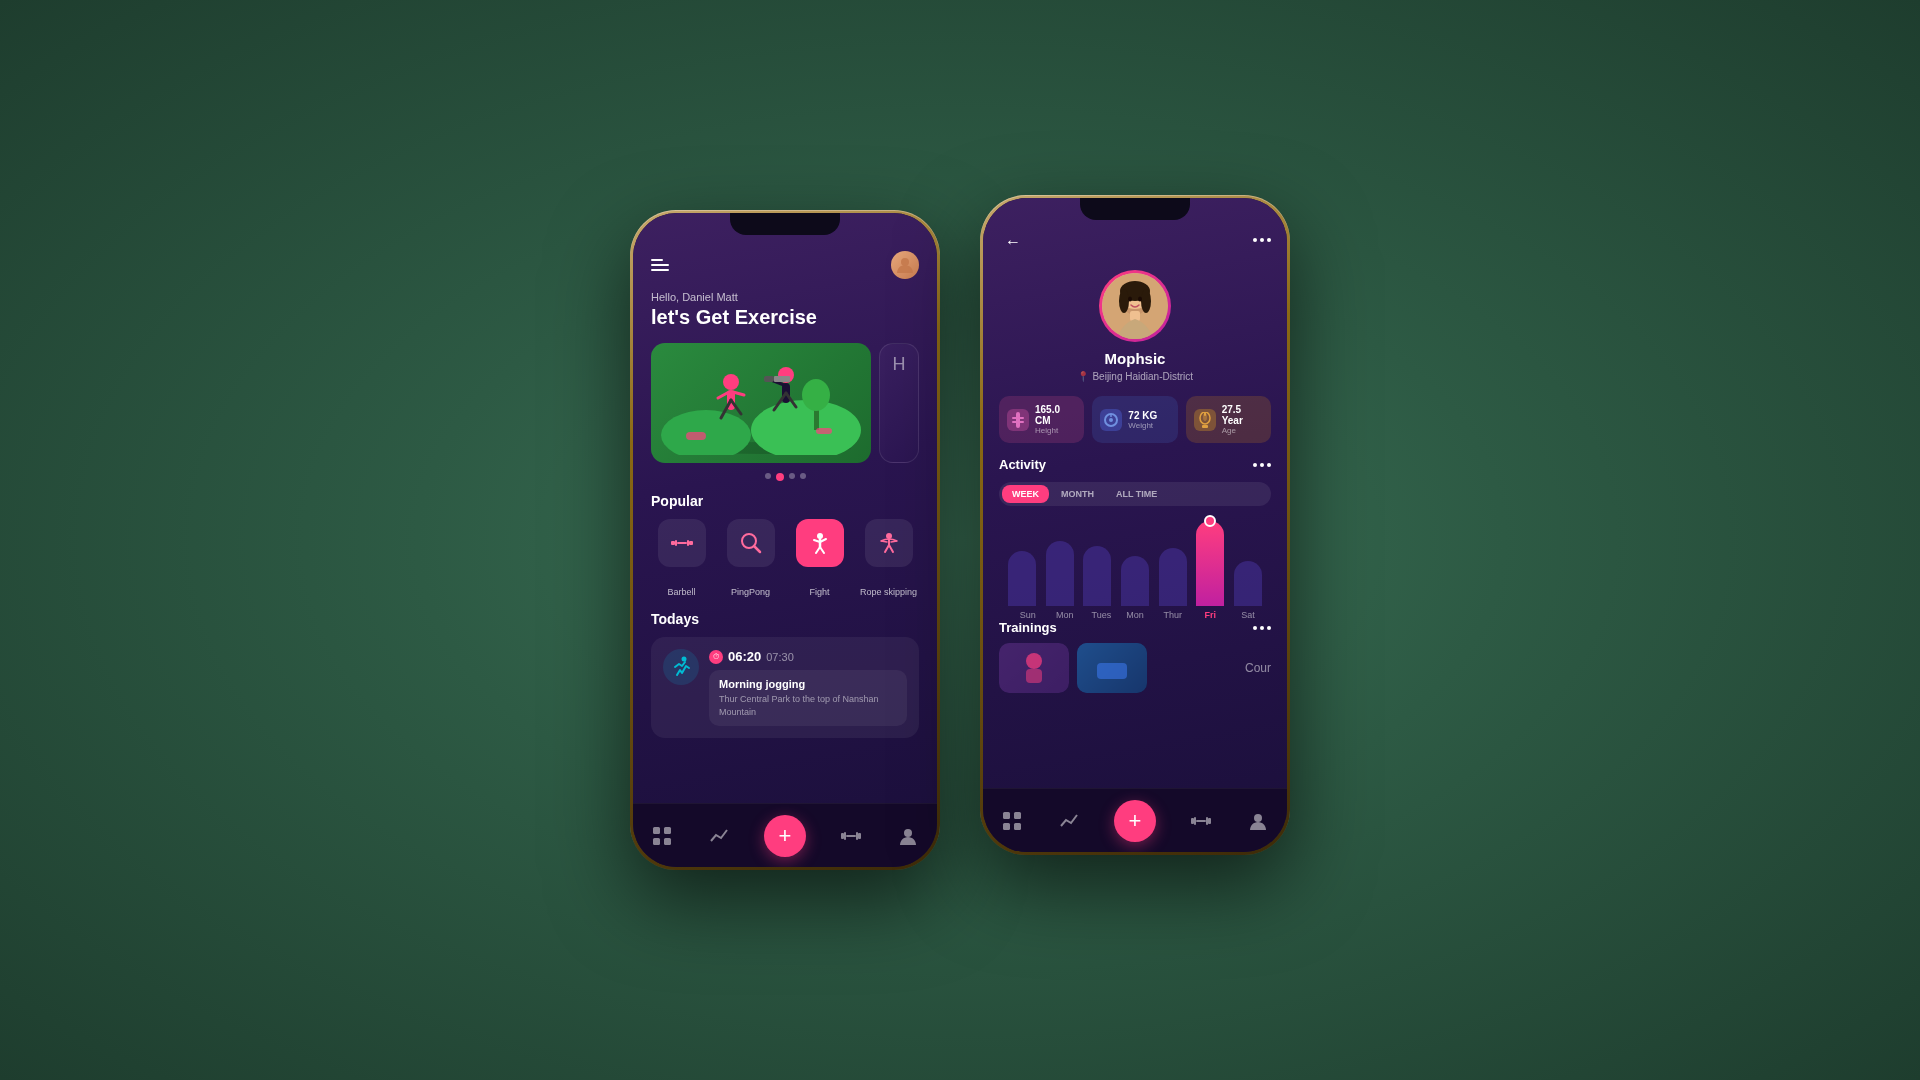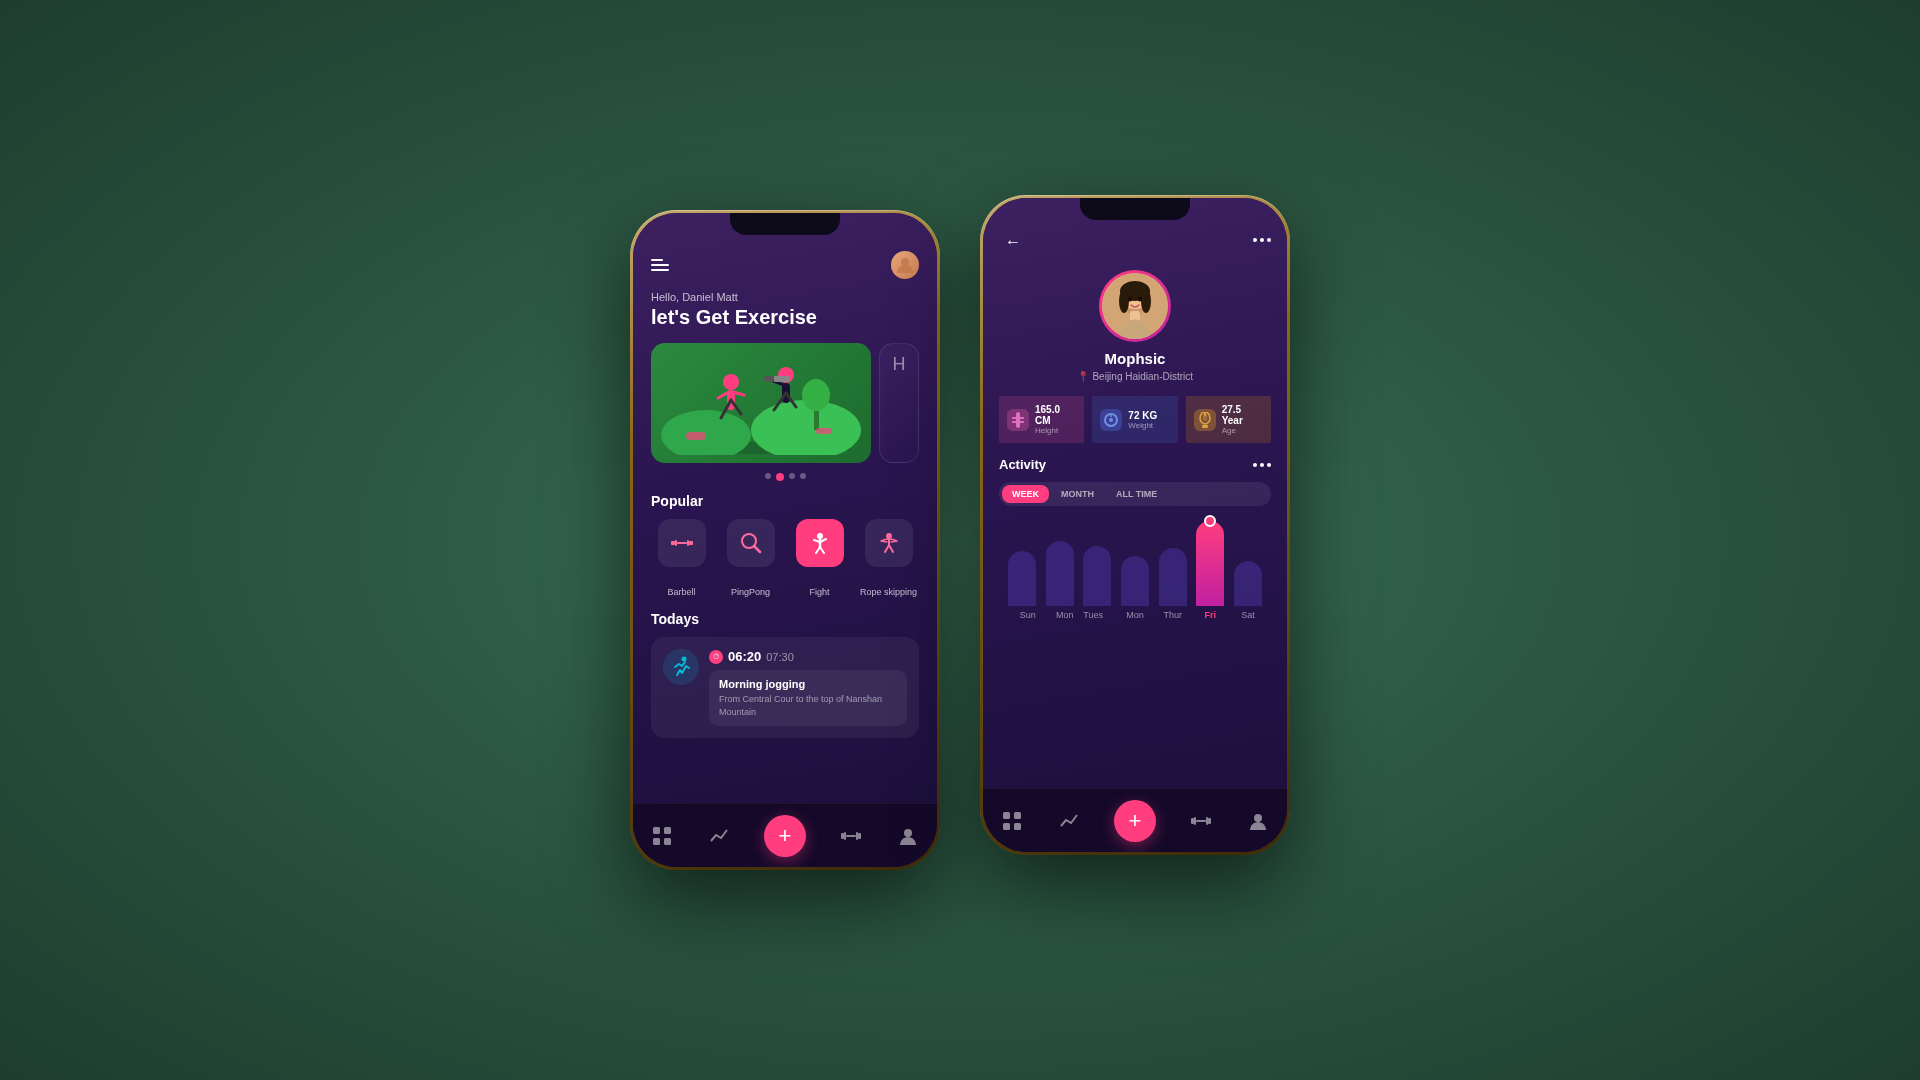--- a/index.html
+++ b/index.html
@@ -418,21 +418,21 @@
 
     
     .stats-row {
       display: flex;
       gap: 8px;
       margin-bottom: 14px;
     }
 
     .stat-card {
       flex: 1;
-      border-radius: 2px;
+      border-radius: 10px;
       padding: 8px 8px;
       display: flex;
       align-items: center;
       gap: 6px;
     }
 
     .stat-card-1 { background: rgba(160,60,120,0.3); }
     .stat-card-2 { background: rgba(60,80,160,0.3); }
     .stat-card-3 { background: rgba(160,100,40,0.3); }
 
@@ -730,21 +730,21 @@
               </svg>
             </div>
             <div class="todays-info">
               <div class="todays-time">
                 <div class="time-icon">⏱</div>
                 <span class="time-main">06:20</span>
                 <span class="time-sub">07:30</span>
               </div>
               <div class="todays-desc-card">
                 <div class="todays-desc-title">Morning jogging</div>
-                <div class="todays-desc-text">From Central Cour to the top of Nanshan Mountain</div>
+                <div class="todays-desc-text">Thur Central Park to the top of Nanshan Mountain</div>
               </div>
             </div>
           </div>
 
         </div>
 
         <div class="bottom-nav">
           <div class="nav-icon">
             <svg width="20" height="20" viewBox="0 0 20 20" fill="rgba(255,255,255,0.5)">
               <rect x="1" y="1" width="7" height="7" rx="1.5"></rect>
@@ -889,28 +889,54 @@
                 <div class="chart-bar" style="height: 50px; width: 28px; border-radius: 14px 14px 0px 0px; background: rgba(80, 60, 180, 0.6);"></div>
                 <div class="chart-bar" style="height: 58px; width: 28px; border-radius: 14px 14px 0px 0px; background: rgba(80, 60, 180, 0.6);"></div>
                 <div class="chart-bar highlighted" style="height: 85px; width: 28px; border-radius: 14px 14px 0px 0px; background: linear-gradient(rgb(255, 61, 127), rgb(192, 32, 160));">
                   <div class="chart-dot"></div>
                 </div>
                 <div class="chart-bar" style="height: 45px; width: 28px; border-radius: 14px 14px 0px 0px; background: rgba(80, 60, 180, 0.6);"></div>
               </div>
             <div class="chart-labels" id="chartLabels">
             <div class="chart-label" style="width: 28px; text-align: right;">Sun</div>
                 <div class="chart-label" style="width: 28px; text-align: right;">Mon</div>
-                <div class="chart-label" style="width: 28px; text-align: left;">Tues</div>
+                <div class="chart-label" style="width: 28px; text-align: right;">Tues</div>
                 <div class="chart-label" style="width: 28px; text-align: center;">Mon</div>
                 <div class="chart-label" style="width: 28px; text-align: center;">Thur</div>
                 <div class="chart-label active" style="width: 28px; text-align: center;">Fri</div>
                 <div class="chart-label" style="width: 28px; text-align: center;">Sat</div>
               </div>
           </div>
 
+          <div class="trainings-section">
+            <div class="trainings-header">
+              <div class="trainings-title">Trainings</div>
+              <div class="dots-menu">
+                <span></span>
+                  <span></span>
+                  <span></span>
+              </div>
+            </div>
+            <div class="training-thumbnails">
+              <div class="training-thumb" style="background:linear-gradient(135deg,#3a2060,#2a1550)">
+                <svg width="70" height="50" viewBox="0 0 70 50" fill="none">
+                  <rect width="70" height="50" fill="rgba(80,40,120,0.5)" rx="10"></rect>
+                  <circle cx="35" cy="18" r="8" fill="#ff3d7f" opacity="0.7"></circle>
+                  <rect x="27" y="26" width="16" height="14" rx="4" fill="#ff3d7f" opacity="0.5"></rect>
+                </svg>
+              </div>
+              <div class="training-thumb" style="background:linear-gradient(135deg,#2060a0,#103060)">
+                <svg width="70" height="50" viewBox="0 0 70 50" fill="none">
+                  <rect width="70" height="50" fill="rgba(30,60,120,0.5)" rx="10"></rect>
+                  <rect x="20" y="20" width="30" height="16" rx="4" fill="#4080ff" opacity="0.5"></rect>
+                </svg>
+              </div>
+              <div style="flex:1;display:flex;align-items:center;justify-content:flex-end;color:rgba(255,255,255,0.5);font-size:12px">Cour</div>
+            </div>
+          </div>
 
         </div>
 
         <div class="bottom-nav">
           <div class="nav-icon">
             <svg width="20" height="20" viewBox="0 0 20 20" fill="rgba(255,255,255,0.5)">
               <rect x="1" y="1" width="7" height="7" rx="1.5"></rect>
               <rect x="12" y="1" width="7" height="7" rx="1.5"></rect>
               <rect x="1" y="12" width="7" height="7" rx="1.5"></rect>
               <rect x="12" y="12" width="7" height="7" rx="1.5"></rect>

